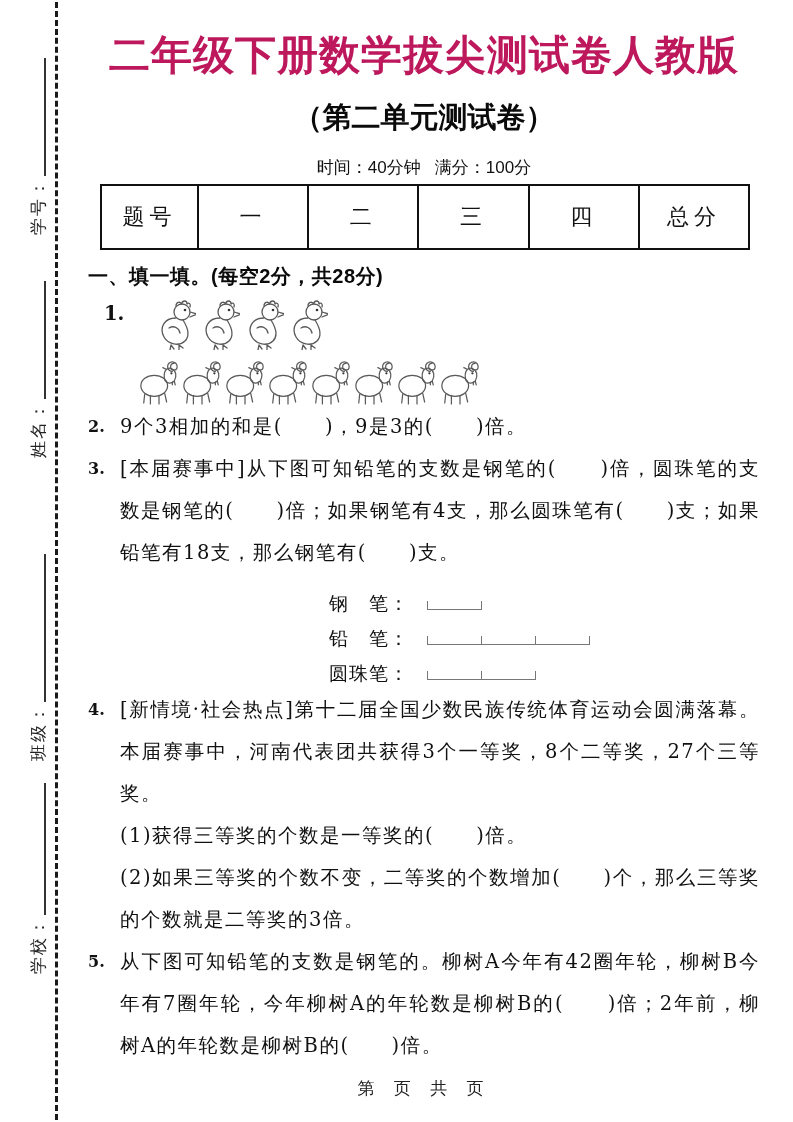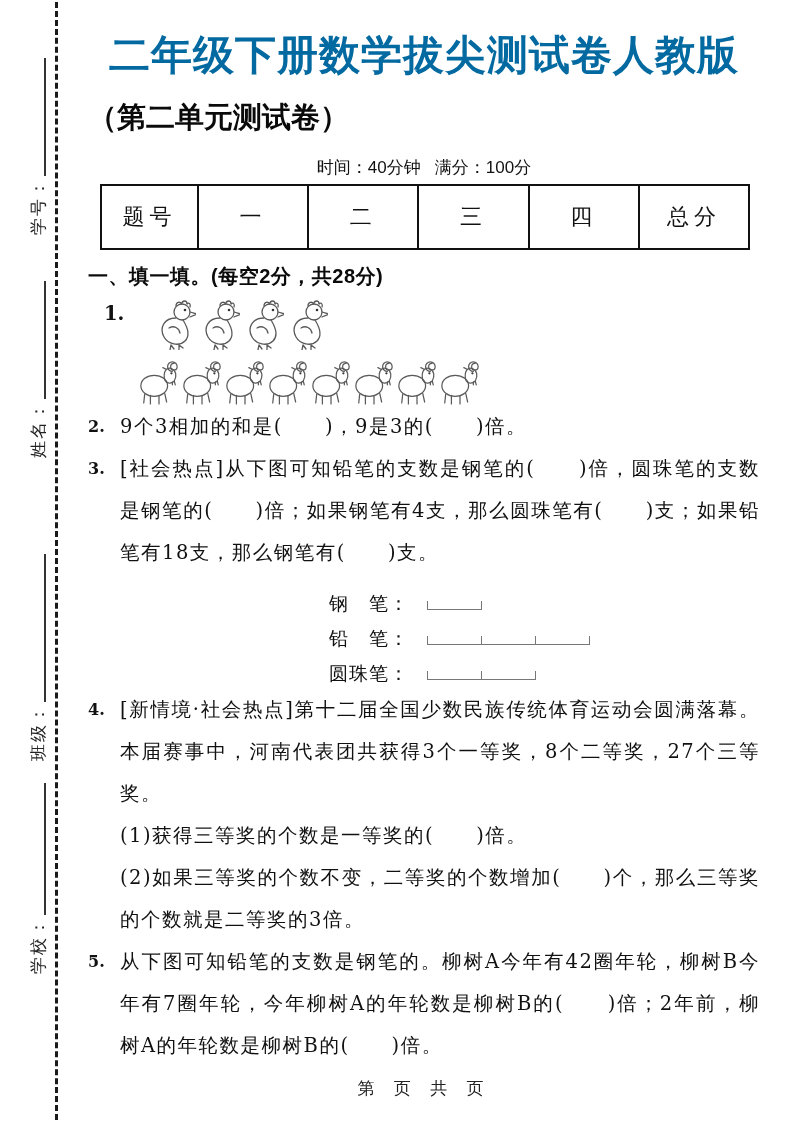--- a/index.html
+++ b/index.html
@@ -34,24 +34,24 @@
   .sg-school .wline { width: 132px; } .sg-school { margin-right: 22px; }
   .sg-class  .wline { width: 148px; } .sg-class  { margin-right: 96px; }
   .sg-name   .wline { width: 118px; } .sg-name   { margin-right: 46px; }
   .sg-sid    .wline { width: 118px; }
 
   .content { position: absolute; left: 88px; top: 0; width: 672px; }
 
   .title {
     margin: 28px 0 0; text-align: center;
     font-family: "Liberation Sans", sans-serif;
-    font-weight: 900; font-size: 41px; letter-spacing: 1px; color: #0369a1;
+    font-weight: 900; font-size: 41px; letter-spacing: 1px; color: #be185d;
   }
   .subtitle {
-    margin: 15px 0 0; 
+    margin: 15px 0 0; text-align: center;
     font-family: "Liberation Sans", sans-serif;
     font-weight: 800; font-size: 29px; color: #0a0a0a;
   }
   .meta {
     margin-top: 18px; display: flex; justify-content: center; gap: 14px;
     font-family: "Liberation Sans", sans-serif; font-size: 17px; color: #111;
   }
   table.score {
     border-collapse: collapse; table-layout: fixed;
     width: 650px; margin: 5px 0 0 12px;
@@ -291,21 +291,21 @@
       </div>
     </div>
 
     <div class="qpara">
       <span class="qnum">2.</span>
       <div class="qtext">9个3相加的和是(　　)，9是3的(　　)倍。</div>
     </div>
 
     <div class="qpara">
       <span class="qnum">3.</span>
-      <div class="qtext"><span>[社会热点]</span><span>从下图可知铅笔的支数是钢笔的(　　)倍，圆珠笔的支数是钢笔的(　　)倍；如果钢笔有4支，那么圆珠笔有(　　)支；如果铅笔有18支，那么钢笔有(　　)支。</span></div>
+      <div class="qtext"><span>[本届赛事中]</span><span>从下图可知铅笔的支数是钢笔的(　　)倍，圆珠笔的支数是钢笔的(　　)倍；如果钢笔有4支，那么圆珠笔有(　　)支；如果铅笔有18支，那么钢笔有(　　)支。</span></div>
     </div>
 
     <div class="diagram" id="pen-diagram">
         <div class="bar-row">
           <span class="bar-label">钢　笔：</span>
           <span class="bar-units">
             <span class="bar-unit"></span>
           </span>
         </div>
         <div class="bar-row">

